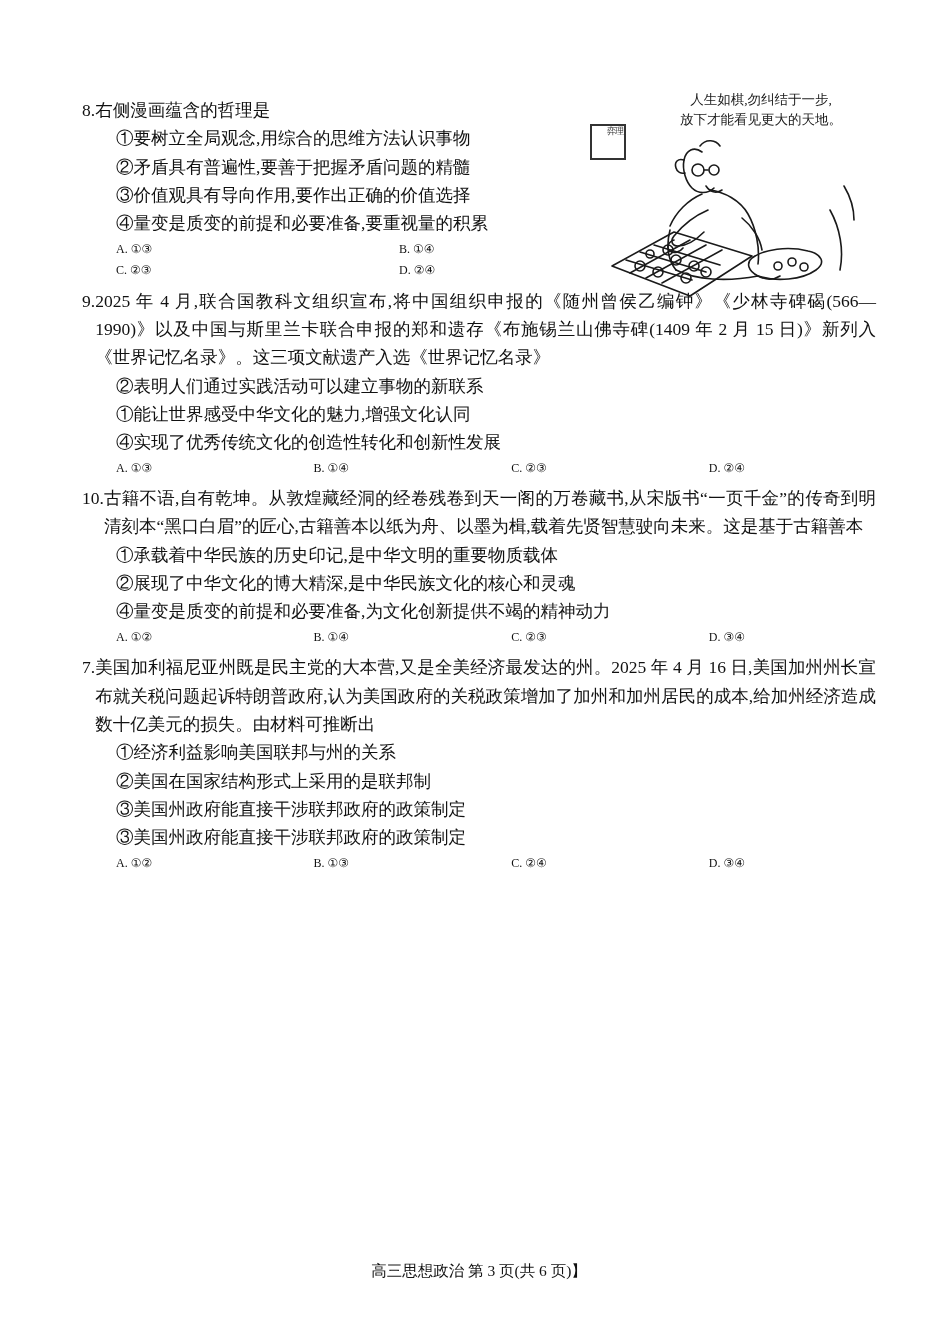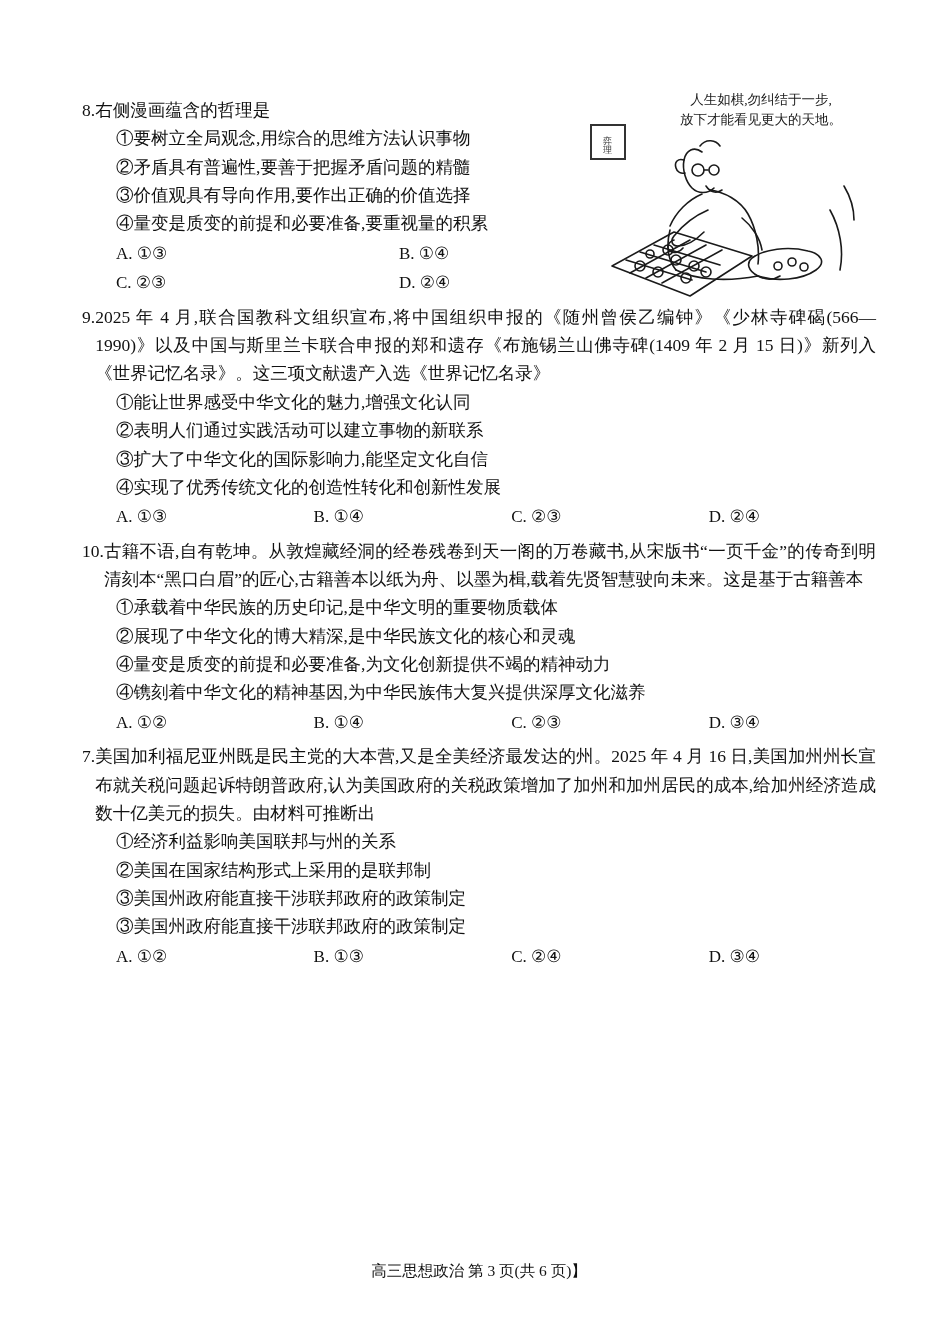--- a/index.html
+++ b/index.html
@@ -41,21 +41,21 @@
     text-align: justify;
     text-justify: inter-ideograph;
   }
   .opt-line {
     font-size: 17.5px;
     line-height: 1.62;
     padding-left: 34px;
   }
   .choices {
     display: flex;
-    font-size: 17px;
+    font-size: 12px;
     line-height: 1.62;
     padding-left: 34px;
     margin-top: 2px;
   }
   .choices.two > div {
     width: 50%;
   }
   .choices.four > div {
     width: 25%;
   }
@@ -89,24 +89,25 @@
   .seal {
     position: absolute;
     left: 8px;
     top: 34px;
     width: 36px;
     height: 36px;
     border: 2px solid #333;
     font-size: 9px;
     color: #333;
     line-height: 1.05;
-    padding: 11px;
+    padding: 1px;
     box-sizing: border-box;
     letter-spacing: -1px;
     overflow: hidden;
+    text-align: right;
   }
   .q8-left {
     width: 600px;
   }
   .q8-choices {
     width: 600px;
   }
 
   .footer {
     position: absolute;
@@ -212,41 +213,39 @@
         <div>D. ②④</div>
       </div>
     </div>
   </div>
 
   <div class="q">
     <div class="q-head">
       <div class="q-num">9.</div>
       <div class="q-stem">2025 年 4 月,联合国教科文组织宣布,将中国组织申报的《随州曾侯乙编钟》《少林寺碑碣(566—1990)》以及中国与斯里兰卡联合申报的郑和遗存《布施锡兰山佛寺碑(1409 年 2 月 15 日)》新列入《世界记忆名录》。这三项文献遗产入选《世界记忆名录》</div>
     </div>
+    <div class="opt-line">②表明人们通过实践活动可以建立事物的新联系</div>
     <div class="opt-line">①能让世界感受中华文化的魅力,增强文化认同</div>
-    <div class="opt-line">②表明人们通过实践活动可以建立事物的新联系</div>
-    <div class="opt-line">③扩大了中华文化的国际影响力,能坚定文化自信</div>
     <div class="opt-line">④实现了优秀传统文化的创造性转化和创新性发展</div>
     <div class="choices four">
       <div>A. ①③</div>
       <div>B. ①④</div>
       <div>C. ②③</div>
       <div>D. ②④</div>
     </div>
   </div>
 
   <div class="q">
     <div class="q-head">
       <div class="q-num">10.</div>
       <div class="q-stem">古籍不语,自有乾坤。从敦煌藏经洞的经卷残卷到天一阁的万卷藏书,从宋版书“一页千金”的传奇到明清刻本“黑口白眉”的匠心,古籍善本以纸为舟、以墨为楫,载着先贤智慧驶向未来。这是基于古籍善本</div>
     </div>
     <div class="opt-line">①承载着中华民族的历史印记,是中华文明的重要物质载体</div>
     <div class="opt-line">②展现了中华文化的博大精深,是中华民族文化的核心和灵魂</div>
     <div class="opt-line">④量变是质变的前提和必要准备,为文化创新提供不竭的精神动力</div>
-    <div class="opt-line">④镌刻着中华文化的精神基因,为中华民族伟大复兴提供深厚文化滋养</div>
     <div class="choices four">
       <div>A. ①②</div>
       <div>B. ①④</div>
       <div>C. ②③</div>
       <div>D. ③④</div>
     </div>
   </div>
 
   <div class="q">
     <div class="q-head">

